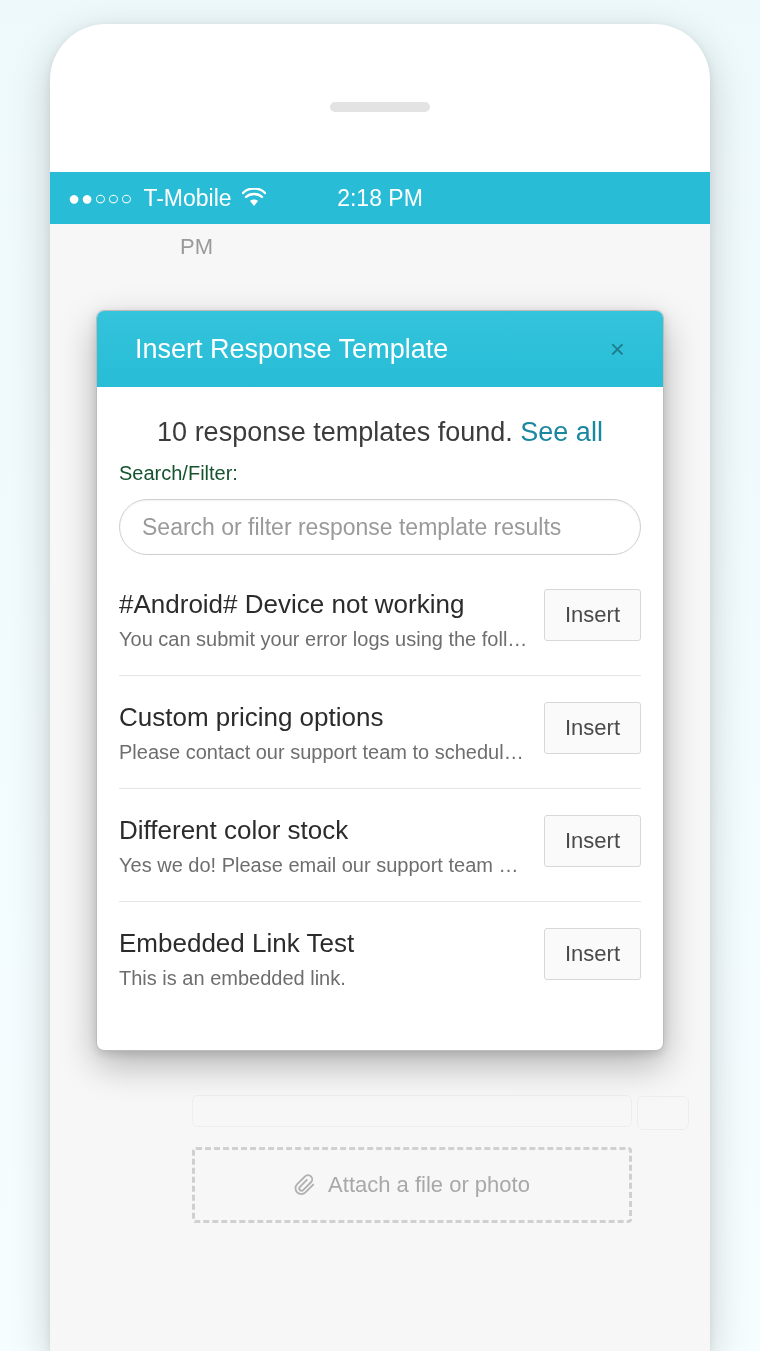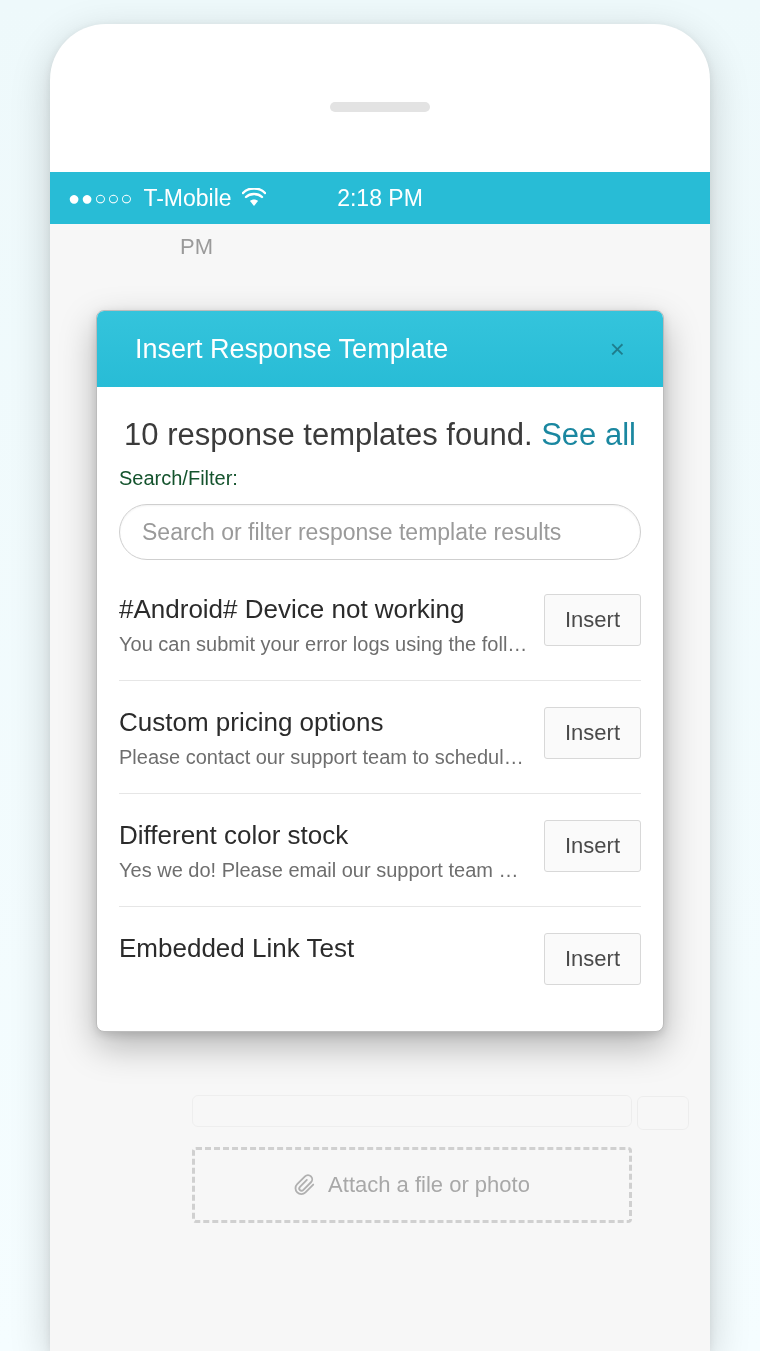--- a/index.html
+++ b/index.html
@@ -154,21 +154,21 @@
   font-weight: 300;
   cursor: pointer;
 }
 
 .modal-body {
   padding: 22px 0 0 0;
 }
 
 .found-line {
   text-align: center;
-  font-size: 31px;
+  font-size: 27px;
   color: #3b3b3b;
   padding: 8px 22px 10px;
 }
 .see-all {
   color: #1a87a0;
 }
 
 .filter-label {
   font-size: 20px;
   color: #14532d;
@@ -192,21 +192,21 @@
   width: 100%;
   font-size: 23px;
   color: #333;
   background: transparent;
 }
 .search-pill input::placeholder {
   color: #9a9a9a;
 }
 
 .template-list {
-  padding: 0 22px 22px;
+  padding: 0 22px 36px;
 }
 .template-item {
   display: flex;
   align-items: flex-start;
   justify-content: space-between;
   padding: 26px 0 24px;
   border-bottom: 1px solid #e6e6e6;
   gap: 16px;
 }
 .template-item:last-child {
@@ -311,20 +311,21 @@
             <div class="template-text">
               <div class="template-title">Different color stock</div>
               <div class="template-desc">Yes we do! Please email our support team a…</div>
             </div>
             <button class="insert-btn">Insert</button>
           </div>
 
           <div class="template-item">
             <div class="template-text">
               <div class="template-title">Embedded Link Test</div>
+              <div class="template-desc">This is an embedded link.</div>
             </div>
             <button class="insert-btn">Insert</button>
           </div>
 
         </div>
       </div>
     </div>
   </div>
 </div>
 

